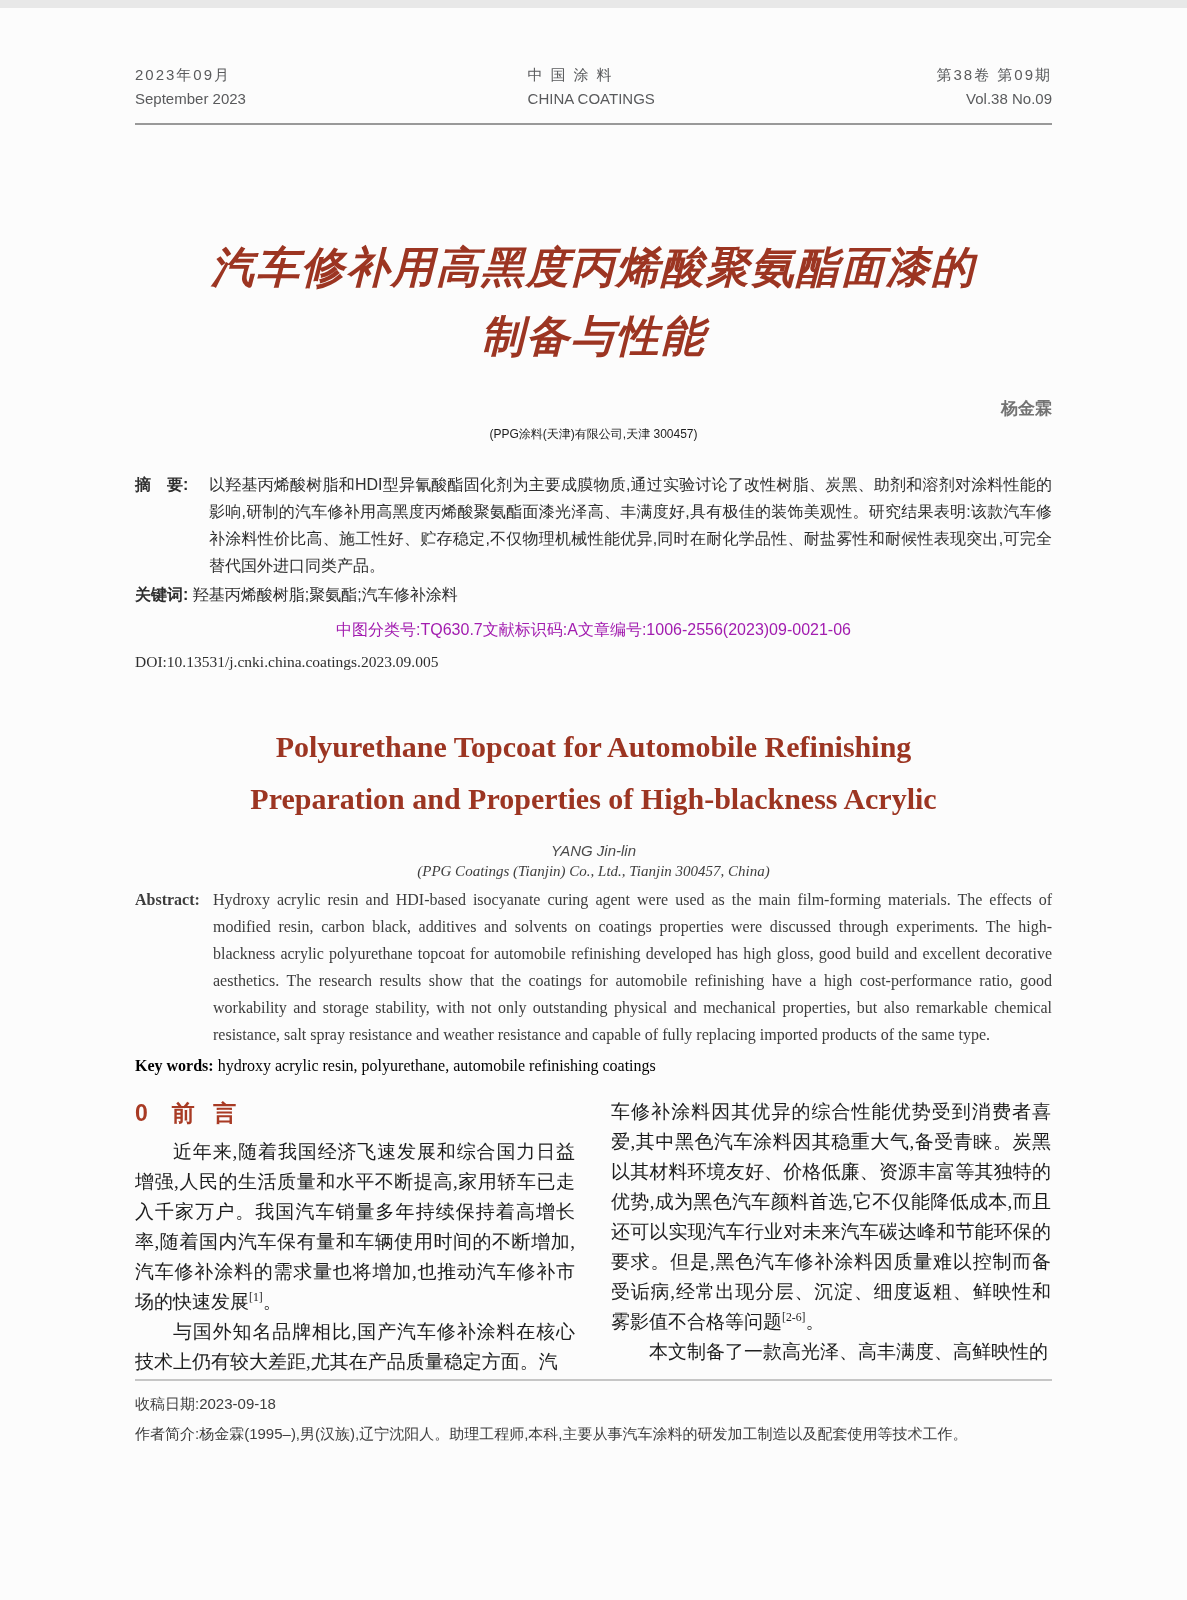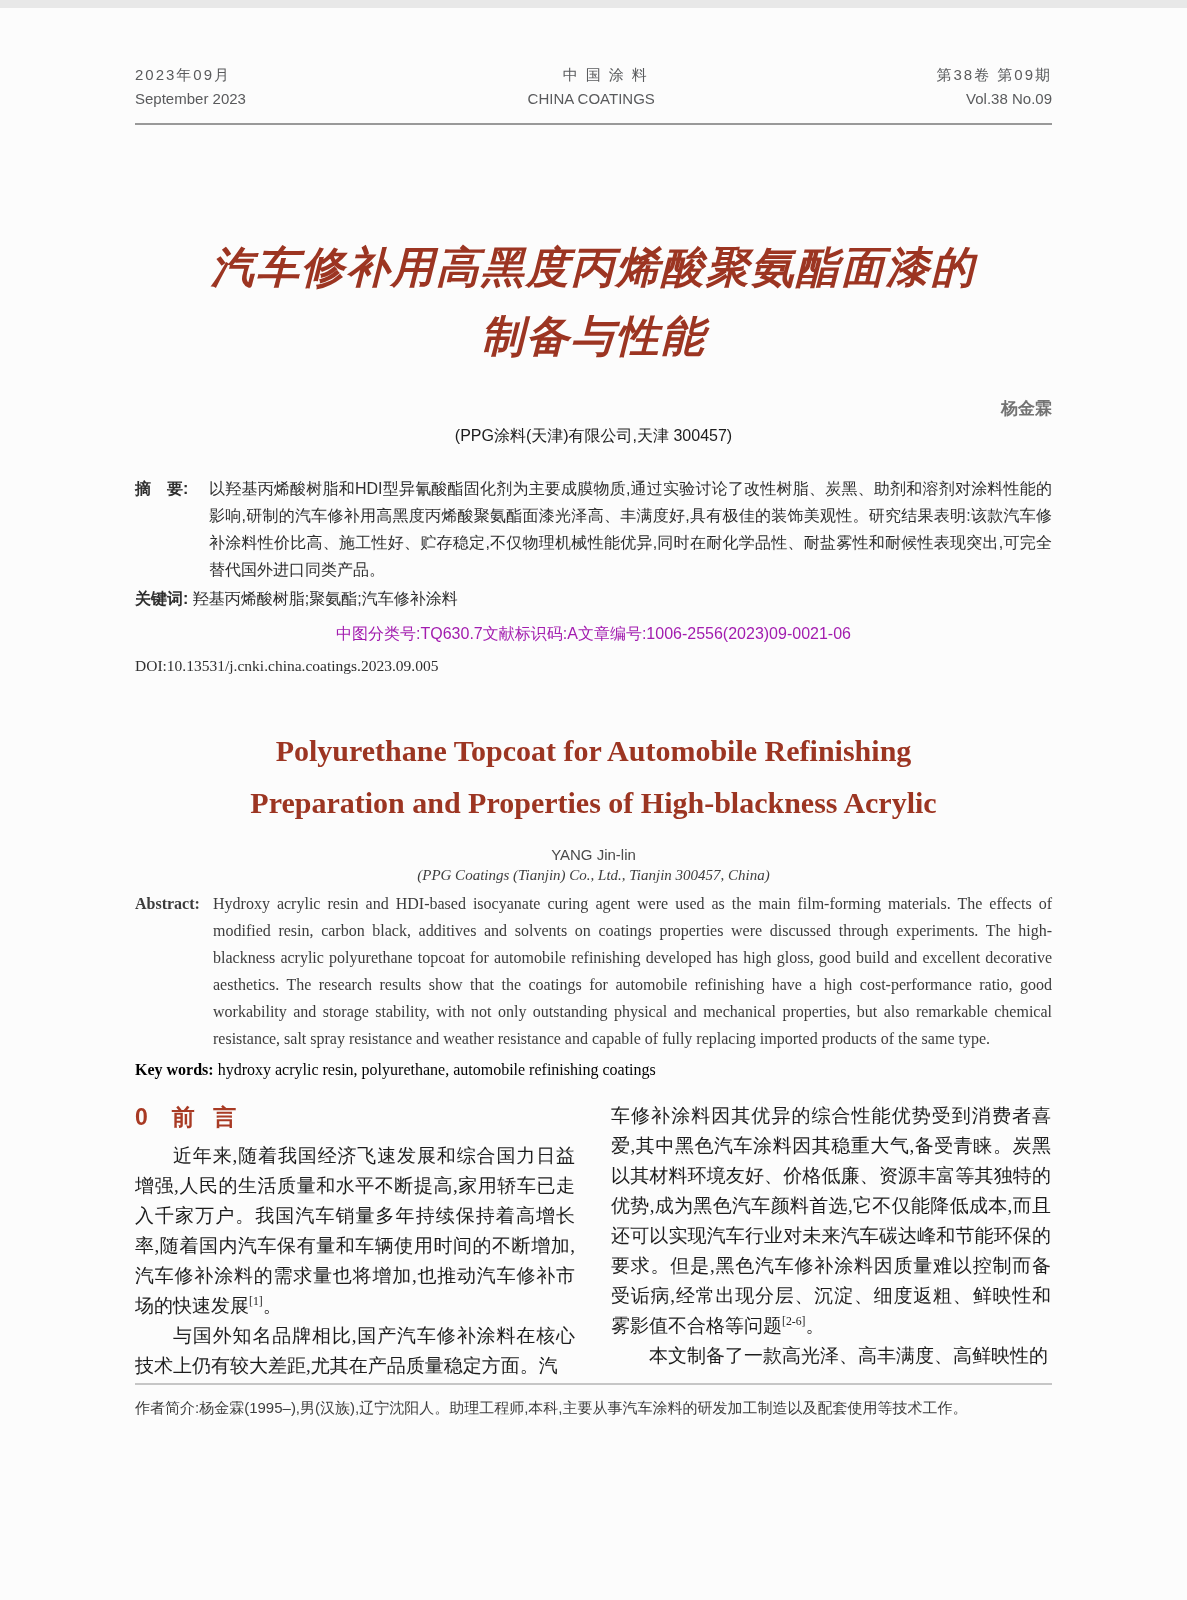--- a/index.html
+++ b/index.html
@@ -10,49 +10,49 @@
     margin: 8px auto;
     overflow: hidden;
     font-family: "Liberation Sans", sans-serif;
     color: #222;
   }
   .inner { position: absolute; left: 135px; top: 55px; width: 917px; }
 
   
   .hdr { display: flex; justify-content: space-between; align-items: flex-start;
          font-size: 15px; line-height: 1.6; color: #595a5c; }
-  .hdr-center { text-align: right; }
+  .hdr-center { text-align: left; }
   .hdr-right { text-align: right; }
   .hdr .zh { letter-spacing: 2px; }
   .hdr-center .zh { letter-spacing: 8px; }
   .hdr-rule { border: none; border-top: 2px solid #999; margin: 12px 0 0 0; }
 
   
   .title-zh { margin-top: 108px; text-align: center; font-weight: 700;
               font-size: 43px; line-height: 1.6; color: var(--title_red, #9C3522);
               letter-spacing: 2px; font-style: italic; }
   .author-zh { margin-top: 26px; text-align: right; font-size: 17px; font-weight: 600; color: #737373; }
-  .affil-zh  { margin-top: 6px; text-align: center; font-size: 16px; color: #1c1c1c; }
+  .affil-zh  { margin-top: 6px; text-align: center; font-size: 12px; color: #1c1c1c; }
 
   
   .hang { position: relative; text-align: justify; }
   .hang .lbl { position: absolute; left: 0; top: 0; font-weight: 700; }
   .abs-zh { margin-top: 28px; font-size: 16px; line-height: 27px; color: #2e2e2e; padding-left: 74px; }
   .kw-zh  { margin-top: 2px; font-size: 16px; line-height: 27px; color: #2e2e2e; }
   .kw-zh .lbl { font-weight: 700; }
 
   .meta-row { margin-top: 8px; display: flex; justify-content: center;
               font-size: 16px; line-height: 27px; color: #a21caf; }
   .meta-row .lbl { font-weight: 400; }
   .doi { margin-top: 10px; font-family: "Liberation Serif", serif; font-size: 15.5px; color: #2e2e2e; }
 
   
   .title-en { margin-top: 50px; text-align: center; font-family: "Liberation Serif", serif;
               font-weight: 700; font-size: 30px; line-height: 1.75; color: var(--title_red, #9C3522); }
-  .author-en { margin-top: 16px; text-align: center; font-size: 15px; color: #4a4a4a; }
+  .author-en { margin-top: 16px; text-align: center; font-size: 15px; color: #4a4a4a; font-style: italic; }
   .affil-en  { margin-top: 4px; text-align: center; font-family: "Liberation Serif", serif;
                font-style: italic; font-size: 15px; color: #3e3e3e; }
 
   
   .abs-en { margin-top: 6px; font-family: "Liberation Serif", serif; font-size: 16px;
             line-height: 27px; color: #3c3c3c; padding-left: 78px; }
   .abs-en .lbl { font-family: "Liberation Serif", serif; }
   .kw-en { margin-top: 4px; font-family: "Liberation Serif", serif; font-size: 16px;
            line-height: 27px; color: #000000; }
   .kw-en .lbl { font-weight: 700; }
@@ -167,18 +167,21 @@
       </div>
       <div class="col">
         <p><span>车修补涂料因其优异的综合性能优势受到消费者喜爱,其中黑色汽车涂料因其稳重大气,备受青睐。炭黑以其材料环境友好、价格低廉、资源丰富等其独特的优势,成为黑色汽车颜料首选,它不仅能降低成本,而且还可以实现汽车行业对未来汽车碳达峰和节能环保的要求。但是,黑色汽车修补涂料因质量难以控制而备受诟病,经常出现分层、沉淀、细度返粗、鲜映性和雾影值不合格等问题</span><sup class="ref">[2-6]</sup><span>。</span></p>
         <p class="ind">本文制备了一款高光泽、高丰满度、高鲜映性的</p>
       </div>
     </div>
 
     <hr class="foot-rule">
 
     <div class="foot-line">
+      <span>收稿日期:</span><span>2023-09-18</span>
+    </div>
+    <div class="foot-line">
       <span>作者简介:</span><span>杨金霖(1995–),男(汉族),辽宁沈阳人。助理工程师,本科,主要从事汽车涂料的研发加工制造以及配套使用等技术工作。</span>
     </div>
 
   </div>
 
 </div>
 
 </body></html>

